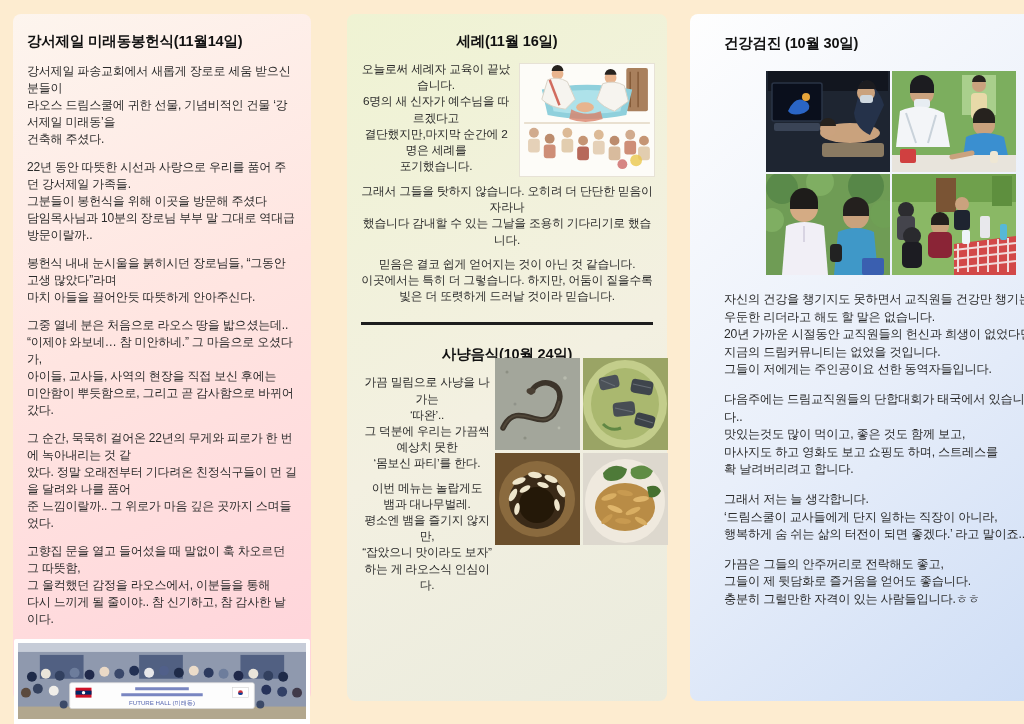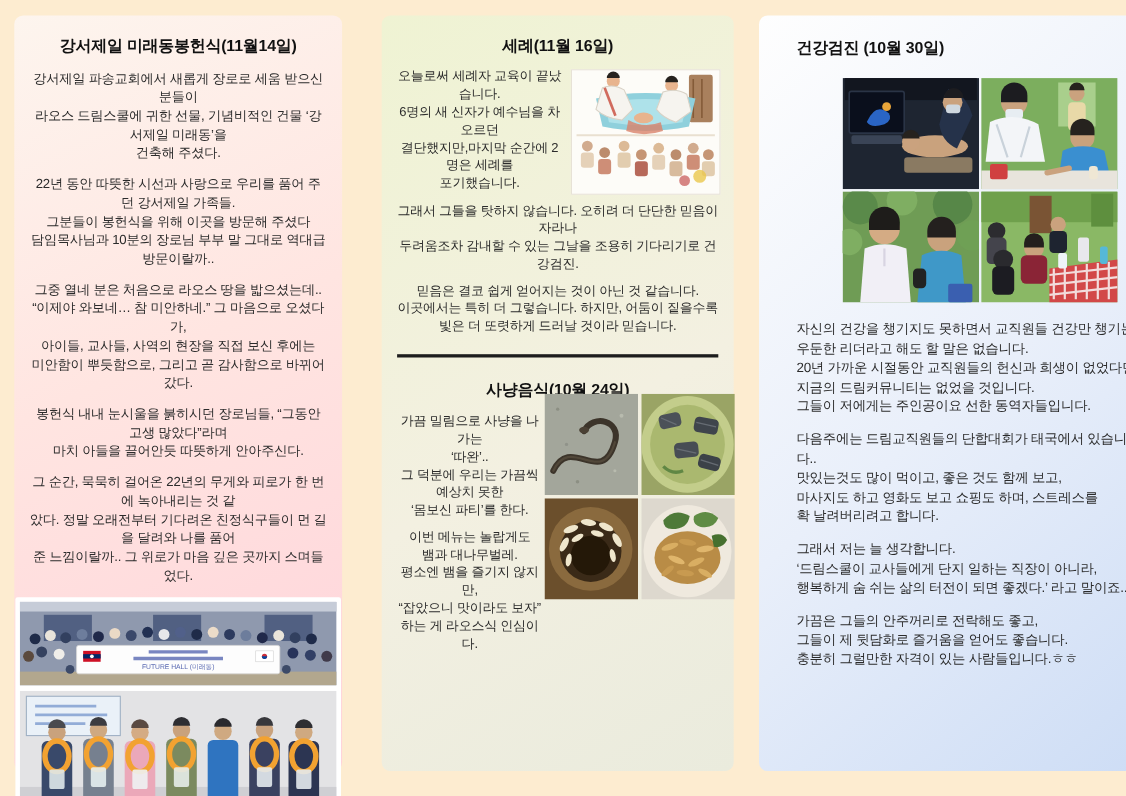--- a/index.html
+++ b/index.html
@@ -8,21 +8,21 @@
     background:#fdecd0;
     font-family:"Liberation Sans","DejaVu Sans",sans-serif;
     color:#2b2b2b;
     position:relative;
   }
   .panel {
     position:absolute; top:14px; height:687px; border-radius:8px;
     padding:10px 12px; display:flex; flex-direction:column;
   }
   .panel-left  { left:13px;  width:298px;
-    background:linear-gradient(155deg,#fdf5ee 0%,#ffe5e1 45%,#ffd3da 100%);text-align:center; }
+    background:linear-gradient(155deg,#fdf5ee 0%,#ffe5e1 45%,#ffd3da 100%); }
   .panel-mid   { left:347px; width:320px;
     background:linear-gradient(150deg,#eff3d3 0%,#f3f0e1 55%,#eaebdd 100%);text-align:center; }
   .panel-right { left:690px; width:382px; padding:12px 32px;
     background:linear-gradient(140deg,#fefefe 0%,#e9effa 50%,#ccdcf5 100%); }
 
   h2.sec-title { font-size:14.5px; font-weight:700; color:#111; margin:8px 2px 12px 2px; letter-spacing:-0.2px; }
   .panel-mid h2.sec-title { margin-bottom:10px; }
 
   p.body-text { font-size:12px; line-height:17px; white-space:pre-line; margin:0 2px 11px 2px; letter-spacing:-0.2px; }
   .panel-mid p.body-text { font-size:11.8px; line-height:16.2px; margin-bottom:8px; }
@@ -56,29 +56,32 @@
 <body>
 
 <section class="panel panel-left">
   <h2 class="sec-title">강서제일 미래동봉헌식(11월14일)</h2>
   <p class="body-text">강서제일 파송교회에서 새롭게 장로로 세움 받으신 분들이
 라오스 드림스쿨에 귀한 선물, 기념비적인 건물 ‘강서제일 미래동’을
 건축해 주셨다.</p>
   <p class="body-text">22년 동안 따뜻한 시선과 사랑으로 우리를 품어 주던 강서제일 가족들.
 그분들이 봉헌식을 위해 이곳을 방문해 주셨다
 담임목사님과 10분의 장로님 부부 말 그대로 역대급 방문이랄까..</p>
+  <p class="body-text">봉헌식 내내 눈시울을 붉히시던 장로님들, “그동안 고생 많았다”라며
+마치 아들을 끌어안듯 따뜻하게 안아주신다.</p>
   <p class="body-text">그중 열네 분은 처음으로 라오스 땅을 밟으셨는데..
 “이제야 와보네… 참 미안하네.” 그 마음으로 오셨다가,
 아이들, 교사들, 사역의 현장을 직접 보신 후에는
 미안함이 뿌듯함으로, 그리고 곧 감사함으로 바뀌어 갔다.</p>
-  <p class="body-text">봉헌식 내내 눈시울을 붉히시던 장로님들, “그동안 고생 많았다”라며
-마치 아들을 끌어안듯 따뜻하게 안아주신다.</p>
   <p class="body-text">그 순간, 묵묵히 걸어온 22년의 무게와 피로가 한 번에 녹아내리는 것 같
 았다. 정말 오래전부터 기다려온 친정식구들이 먼 길을 달려와 나를 품어
 준 느낌이랄까.. 그 위로가 마음 깊은 곳까지 스며들었다.</p>
+  <p class="body-text">고향집 문을 열고 들어섰을 때 말없이 훅 차오르던 그 따뜻함,
+그 울컥했던 감정을 라오스에서, 이분들을 통해
+다시 느끼게 될 줄이야.. 참 신기하고, 참 감사한 날이다.</p>
 
   <div class="photo-stack">
 
     <svg viewBox="0 0 290 77">
       <rect width="290" height="77" fill="#8f99ae"></rect>
       <rect width="290" height="9" fill="#c6ccd8"></rect>
       <rect x="22" y="12" width="44" height="24" fill="#516082"></rect>
         <rect x="122" y="12" width="44" height="24" fill="#516082"></rect>
         <rect x="224" y="12" width="44" height="24" fill="#516082"></rect>
       <rect y="64" width="290" height="13" fill="#b2a78e"></rect>
@@ -226,26 +229,26 @@
           <rect x="58" y="84" width="12" height="14" rx="3" fill="#b05a4a"></rect>
           <rect x="74" y="78" width="12" height="14" rx="3" fill="#e3cdb2"></rect>
           <rect x="90" y="84" width="12" height="14" rx="3" fill="#d4b494"></rect>
           <rect x="106" y="78" width="12" height="14" rx="3" fill="#c9836a"></rect>
           <rect x="120" y="84" width="12" height="14" rx="3" fill="#e0c8a8"></rect>
         <circle cx="118" cy="98" r="6" fill="#e8c23a" opacity="0.8"></circle>
           <circle cx="104" cy="102" r="5" fill="#c04040" opacity="0.7"></circle>
       </g>
     </svg>
     <p class="body-text">오늘로써 세례자 교육이 끝났습니다.
-6명의 새 신자가 예수님을 차오르던
+6명의 새 신자가 예수님을 따르겠다고
 결단했지만,마지막 순간에 2명은 세례를
 포기했습니다.</p>
   </div>
   <p class="body-text">그래서 그들을 탓하지 않습니다. 오히려 더 단단한 믿음이 자라나
-두려움조차 감내할 수 있는 그날을 조용히 기다리기로 건강검진.</p>
+했습니다 감내할 수 있는 그날을 조용히 기다리기로 했습니다.</p>
   <p class="body-text">믿음은 결코 쉽게 얻어지는 것이 아닌 것 같습니다.
 이곳에서는 특히 더 그렇습니다. 하지만, 어둠이 짙을수록
 빛은 더 또렷하게 드러날 것이라 믿습니다.</p>
 
   <hr class="divider">
 
   <h2 class="sec-title">사냥음식(10월 24일)</h2>
   <div class="hunt-row">
     <div class="hunt-text">
       <p class="body-text">가끔 밀림으로 사냥을 나가는

